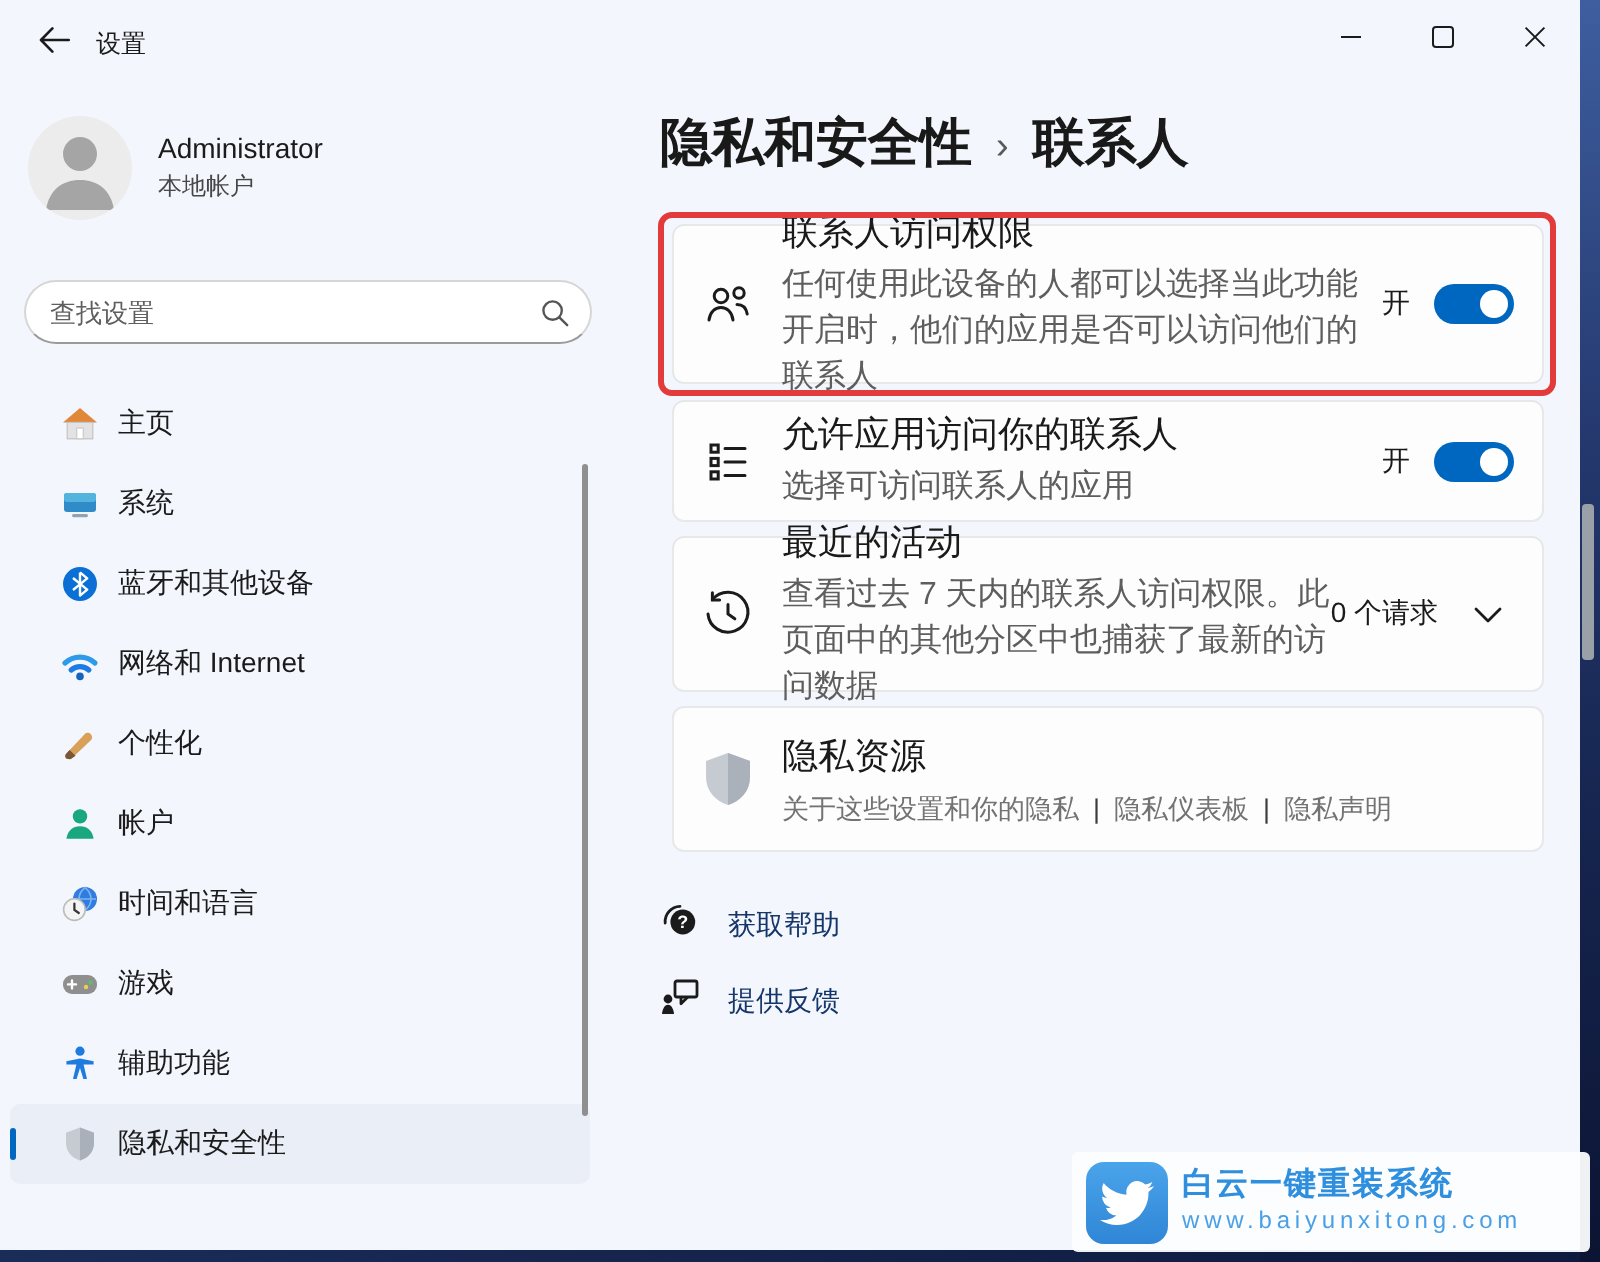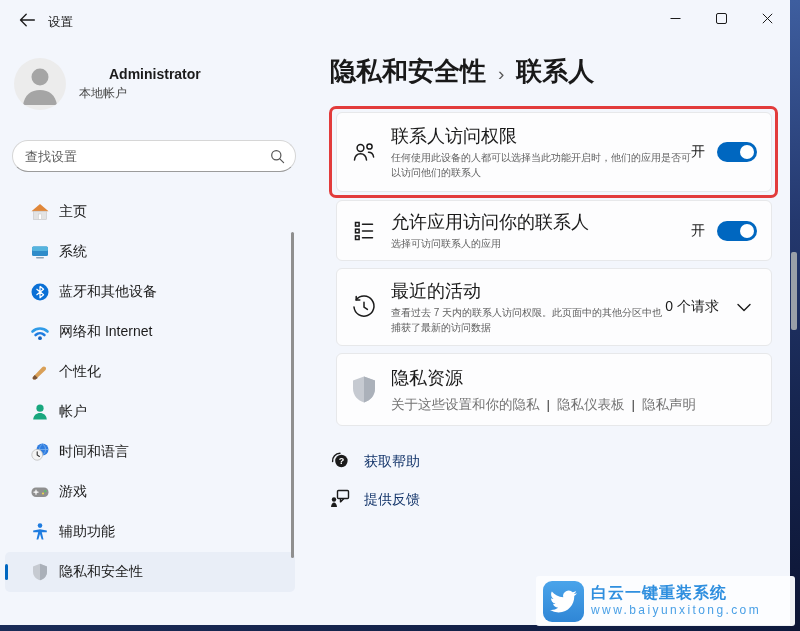--- a/index.html
+++ b/index.html
@@ -23,21 +23,21 @@
   .app-title { position:absolute; left:48px; top:14px; font-size:12.5px; color:#1b1b1b; }
   .caption-group { position:absolute; right:0; top:0; display:flex; }
   .caption-btn { width:46px; height:38px; border:none; background:transparent; display:flex; align-items:center;
     justify-content:center; cursor:pointer; }
 
   
   .user-block { position:absolute; left:14px; top:58px; display:flex; align-items:center; }
   .avatar { width:52px; height:52px; border-radius:50%; background:#ececec; display:flex; align-items:flex-end;
     justify-content:center; overflow:hidden; }
   .user-meta { margin-left:13px; }
-  .user-name { font-size:14px; font-weight:bold; color:#1b1b1b;margin-left:30px; }
+  .user-name { font-size:14px; font-weight:normal; color:#1b1b1b; }
   .user-type { font-size:12px; color:#474747; margin-top:3px; }
 
   .search-box { position:absolute; left:12px; top:140px; width:284px; height:32px; background:#ffffff;
     border:1px solid #d6d6d6; border-bottom-color:#9b9b9b; border-radius:16px; }
   .search-box input { width:100%; height:100%; border:none; outline:none; background:transparent;
     padding:0 34px 0 12px; font-size:13px; color:#1b1b1b; font-family:"Liberation Sans",sans-serif; }
   .search-box input::placeholder { color:#5f5f5f; }
   .search-icon { position:absolute; right:10px; top:8px; }
 
   .nav { position:absolute; left:0; top:192px; width:300px; }
@@ -61,21 +61,21 @@
 
   .card { position:absolute; left:336px; width:436px; background:#fdfdfe; border:1px solid #e7e8ea;
     border-radius:6px; display:flex; align-items:center; padding-right:14px; }
   .card1 { top:112px; height:80px; }
   .card2 { top:200px; height:61px; }
   .card3 { top:268px; height:78px; }
   .card4 { top:353px; height:73px; }
   .card-ico { width:54px; flex:0 0 54px; display:flex; align-items:center; justify-content:center; }
   .card-body { flex:1; min-width:0; }
   .card-title { font-size:18px; color:#1a1a1a; }
-  .card-desc { font-size:10px; color:#5e5e5e; line-height:1.45; margin-top:3px; max-width:306px; }
+  .card-desc { font-size:16px; color:#5e5e5e; line-height:1.45; margin-top:3px; max-width:306px; }
   .card-right { margin-left:auto; display:flex; align-items:center; gap:12px; }
   .toggle-label { font-size:14px; color:#1a1a1a; }
   .toggle { position:relative; width:40px; height:20px; border-radius:10px; background:#0067c0; cursor:pointer; flex:0 0 40px; }
   .toggle-knob { position:absolute; right:3px; top:3px; width:14px; height:14px; border-radius:50%; background:#ffffff; }
   .card-value { font-size:14px; color:#1a1a1a; white-space:nowrap; }
   .chevron-btn { border:none; background:transparent; cursor:pointer; padding:4px 6px; }
   .links-row { margin-top:6px; font-size:13.5px; }
   .res-link { color:#737373; cursor:pointer; text-decoration:none; }
   .link-sep { color:#3c3c3c; margin:0 7px; }
 

